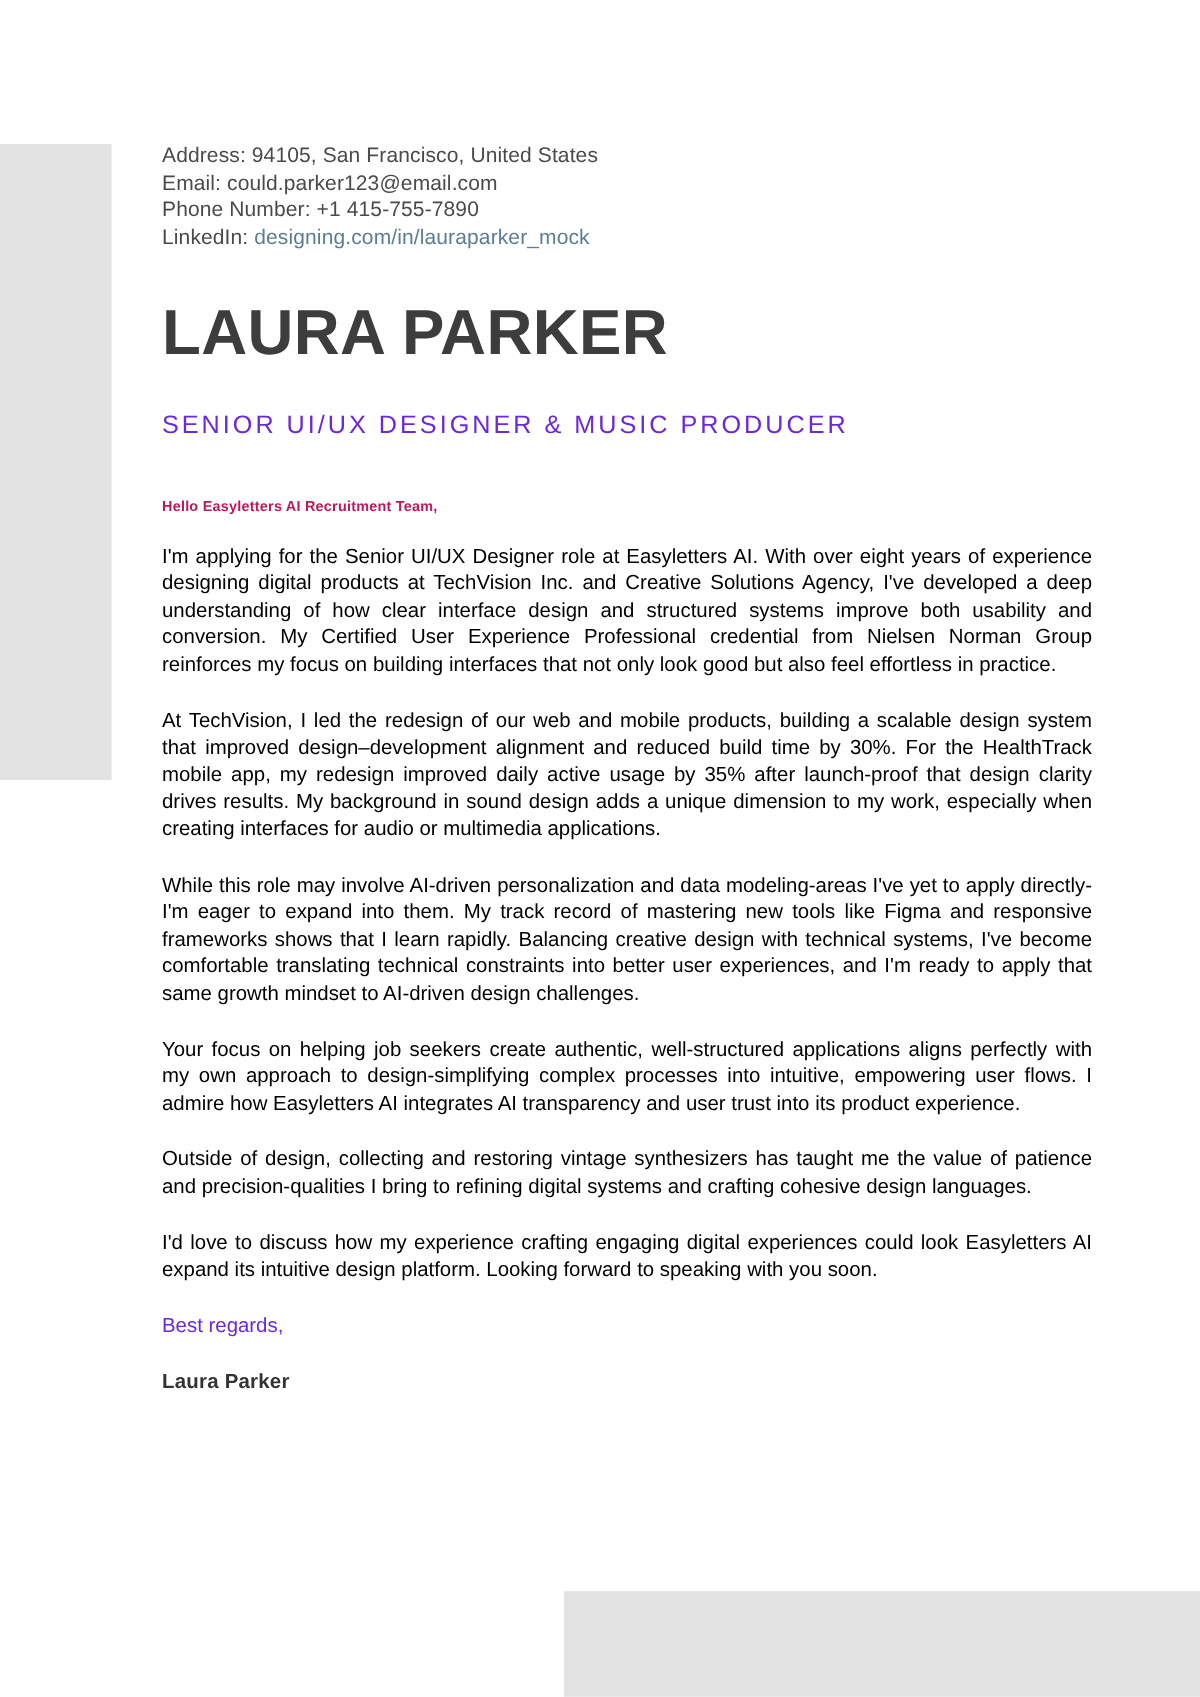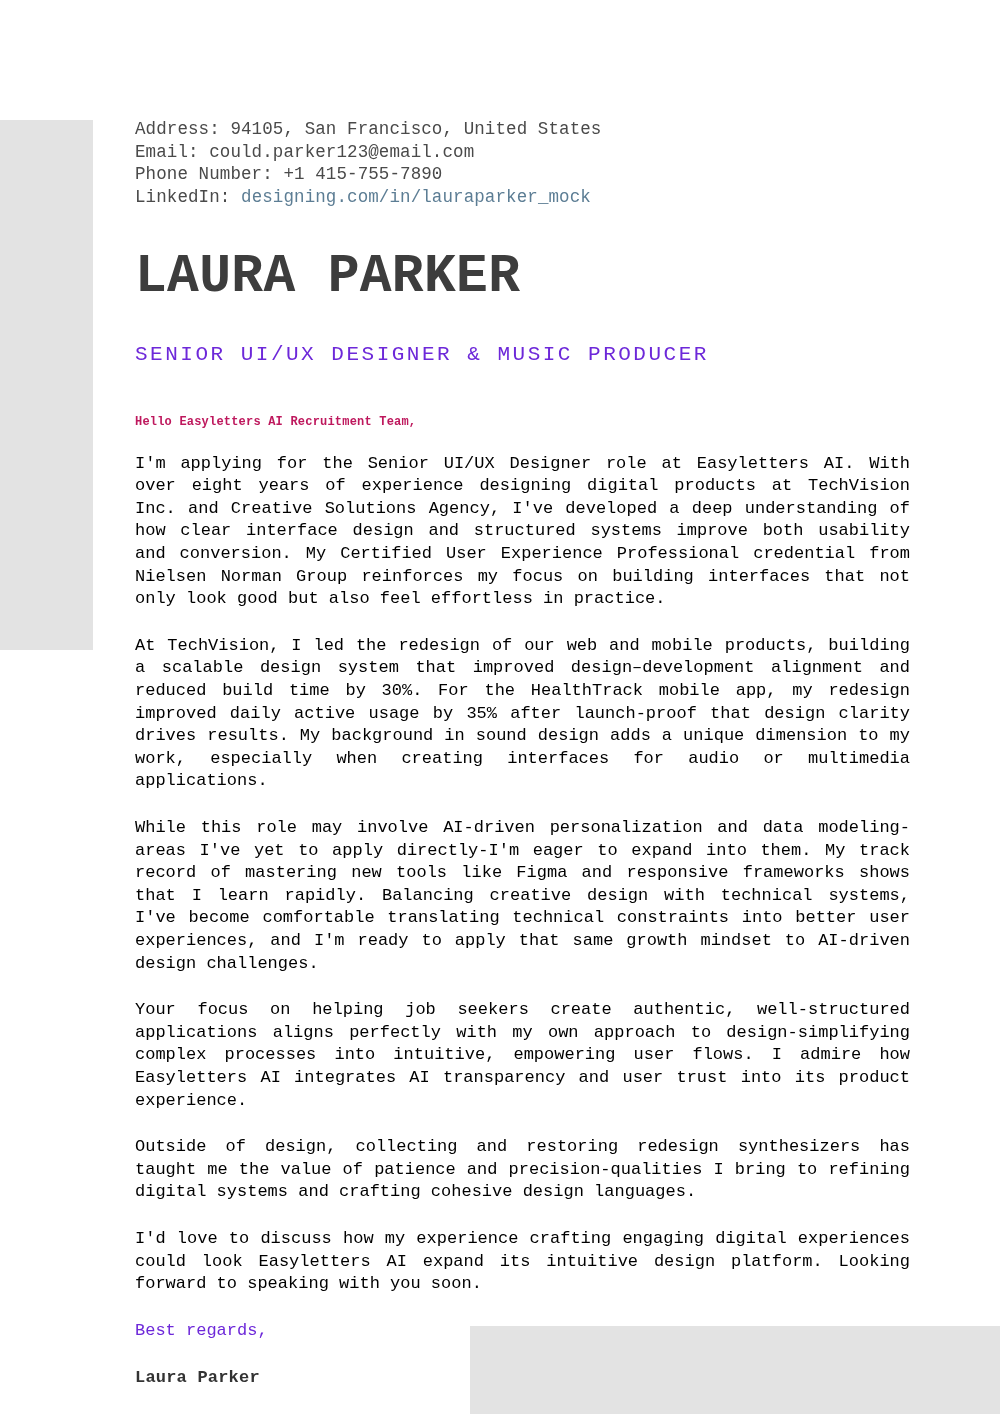--- a/index.html
+++ b/index.html
@@ -33,21 +33,20 @@
     background: #e3e3e3;
   }
 
   
   .page {
     position: absolute;
     left: 135px;
     top: 0;
     width: 775px;
     height: 1174px;
-    font-family: Liberation Mono, monospace;
   }
 
   
   .contact {
     padding-top: 118px;
     font-size: 17.5px;
     line-height: 22.6px;
     color: #4a4a4a;
     letter-spacing: 0.1px;
   }
@@ -129,20 +128,20 @@
   <h1 class="name">LAURA PARKER</h1>
   <div class="subtitle">SENIOR UI/UX DESIGNER &amp; MUSIC PRODUCER</div>
 
   <div class="letter">
     <div class="greeting">Hello Easyletters AI Recruitment Team,</div>
 
     <p class="para">I'm applying for the Senior UI/UX Designer role at Easyletters AI. With over eight years of experience designing digital products at TechVision Inc. and Creative Solutions Agency, I've developed a deep understanding of how clear interface design and structured systems improve both usability and conversion. My Certified User Experience Professional credential from Nielsen Norman Group reinforces my focus on building interfaces that not only look good but also feel effortless in practice.</p>
     <p class="para">At TechVision, I led the redesign of our web and mobile products, building a scalable design system that improved design–development alignment and reduced build time by 30%. For the HealthTrack mobile app, my redesign improved daily active usage by 35% after launch-proof that design clarity drives results. My background in sound design adds a unique dimension to my work, especially when creating interfaces for audio or multimedia applications.</p>
     <p class="para">While this role may involve AI-driven personalization and data modeling-areas I've yet to apply directly-I'm eager to expand into them. My track record of mastering new tools like Figma and responsive frameworks shows that I learn rapidly. Balancing creative design with technical systems, I've become comfortable translating technical constraints into better user experiences, and I'm ready to apply that same growth mindset to AI-driven design challenges.</p>
     <p class="para">Your focus on helping job seekers create authentic, well-structured applications aligns perfectly with my own approach to design-simplifying complex processes into intuitive, empowering user flows. I admire how Easyletters AI integrates AI transparency and user trust into its product experience.</p>
-    <p class="para">Outside of design, collecting and restoring redesign synthesizers has taught me the value of patience and precision-qualities I bring to refining digital systems and crafting cohesive design languages.</p>
+    <p class="para">Outside of design, collecting and restoring vintage synthesizers has taught me the value of patience and precision-qualities I bring to refining digital systems and crafting cohesive design languages.</p>
     <p class="para">I'd love to discuss how my experience crafting engaging digital experiences could look Easyletters AI expand its intuitive design platform. Looking forward to speaking with you soon.</p>
 
     <div class="closing">Best regards,</div>
     <div class="signature">Laura Parker</div>
   </div>
 
 </div>
 
 </body></html>

